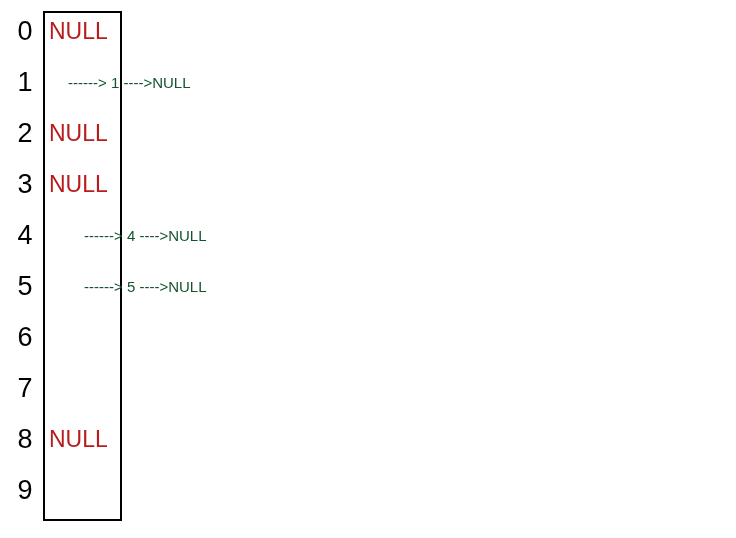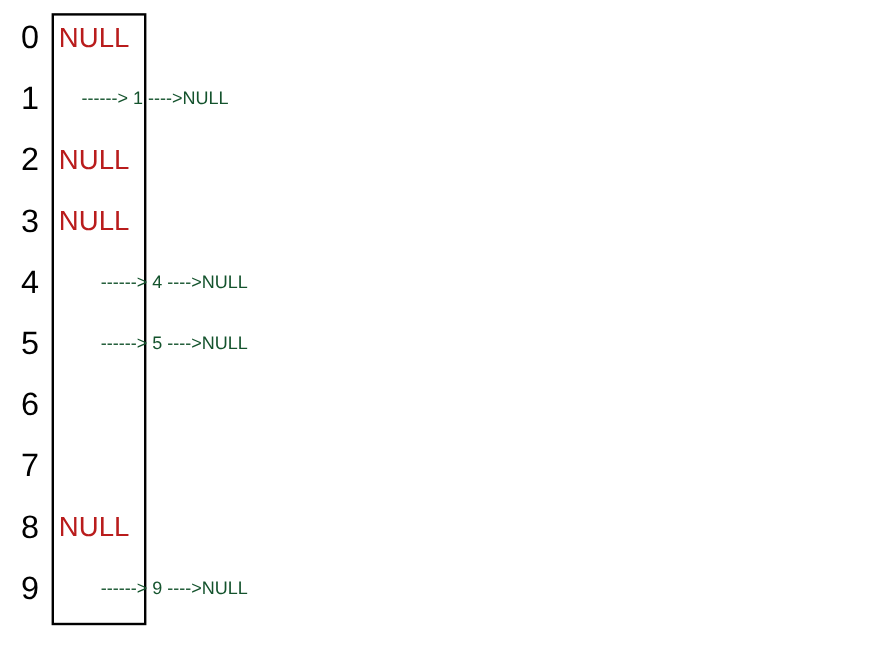--- a/index.html
+++ b/index.html
@@ -150,20 +150,19 @@
         </div>
         <div class="row" style="top: 363px;">
           <div class="row-index">7</div>
         </div>
         <div class="row" style="top: 414px;">
           <div class="row-index">8</div>
           <div class="bucket-null">NULL</div>
         </div>
         <div class="row" style="top: 465px;">
           <div class="row-index">9</div>
-          <div class="chain indent-narrow">------&gt; 9 ----&gt;NULL</div>
         </div>
       </div>
 
   </div>
 
 
 </div>
 
 </body></html>

